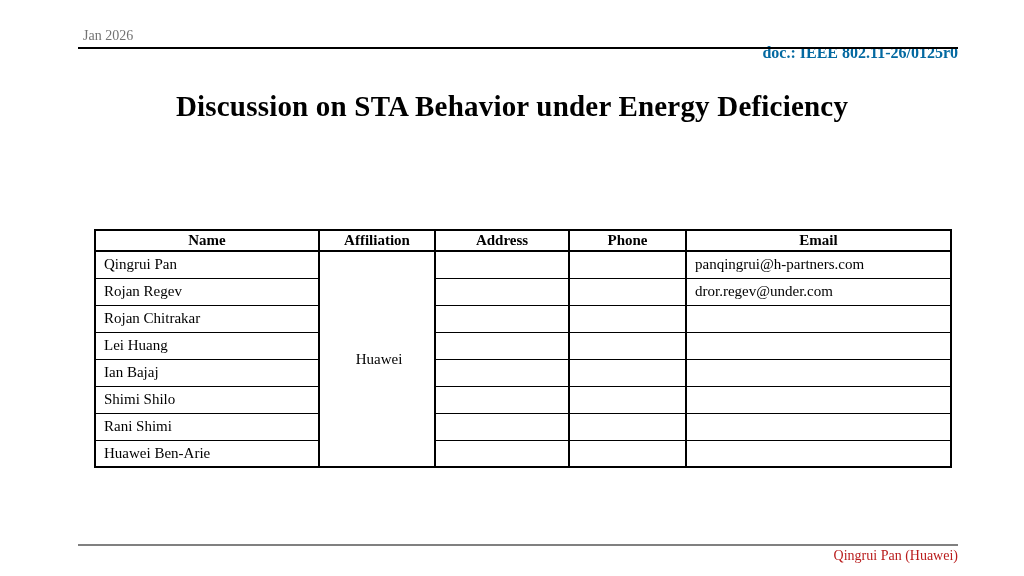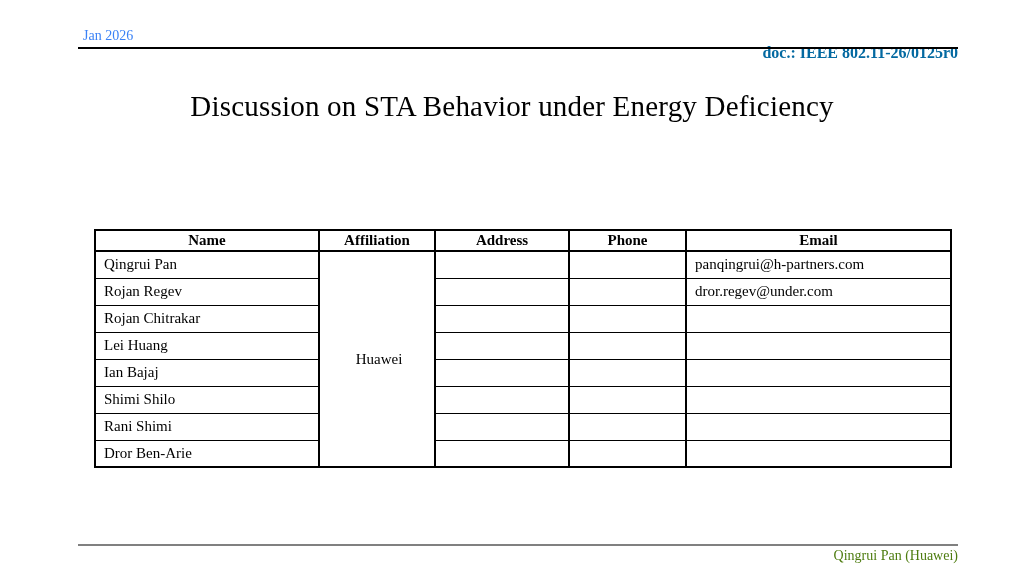--- a/index.html
+++ b/index.html
@@ -14,21 +14,21 @@
     height: 576px;
     background: #ffffff;
     overflow: hidden;
   }
 
   
   .hdr-left {
     position: absolute;
     left: 83px; top: 28px;
     font-size: 14px;
-    color: #3b82f6;
+    color: #737373;
   }
   .hdr-right {
     position: absolute;
     right: 66px; top: 44px;
     font-size: 16px;
     font-weight: bold;
     color: #0369a1;
   }
   .hdr-rule {
     position: absolute;
@@ -37,21 +37,21 @@
     border-top: 2px solid #000000;
   }
 
   
   .title {
     position: absolute;
     left: 62px; top: 90px;
     width: 900px;
     text-align: center;
     font-size: 29px;
-    font-weight: normal;
+    font-weight: bold;
     letter-spacing: 0.2px;
   }
   .dateline {
     position: absolute;
     left: 62px; top: 165px;
     width: 900px;
     text-align: center;
     font-size: 20px;
     font-weight: bold;
   }
@@ -100,21 +100,21 @@
   .ftr-rule {
     position: absolute;
     left: 78px; top: 544px;
     width: 880px; height: 0;
     border-top: 2px solid #808080;
   }
   .ftr-right {
     position: absolute;
     right: 66px; top: 548px;
     font-size: 14px;
-    color: #4d7c0f;
+    color: #b91c1c;
   }
 </style>
 </head>
 <body>
 
 <div class="slide">
 
   <div class="hdr-left">Jan 2026</div>
   <div class="hdr-right">doc.: IEEE 802.11-26/0125r0</div>
   <div class="hdr-rule"></div>
@@ -176,21 +176,21 @@
         <td></td>
         <td></td>
       </tr>
       <tr>
         <td>Rani Shimi</td>
         <td></td>
         <td></td>
         <td></td>
       </tr>
       <tr>
-        <td>Dror Ben-Arie</td>
+        <td>Huawei Ben-Arie</td>
         <td></td>
         <td></td>
         <td></td>
       </tr>
     </tbody>
   </table>
 
   <div class="ftr-rule"></div>
   <div class="ftr-right">Qingrui Pan (Huawei)</div>
 

